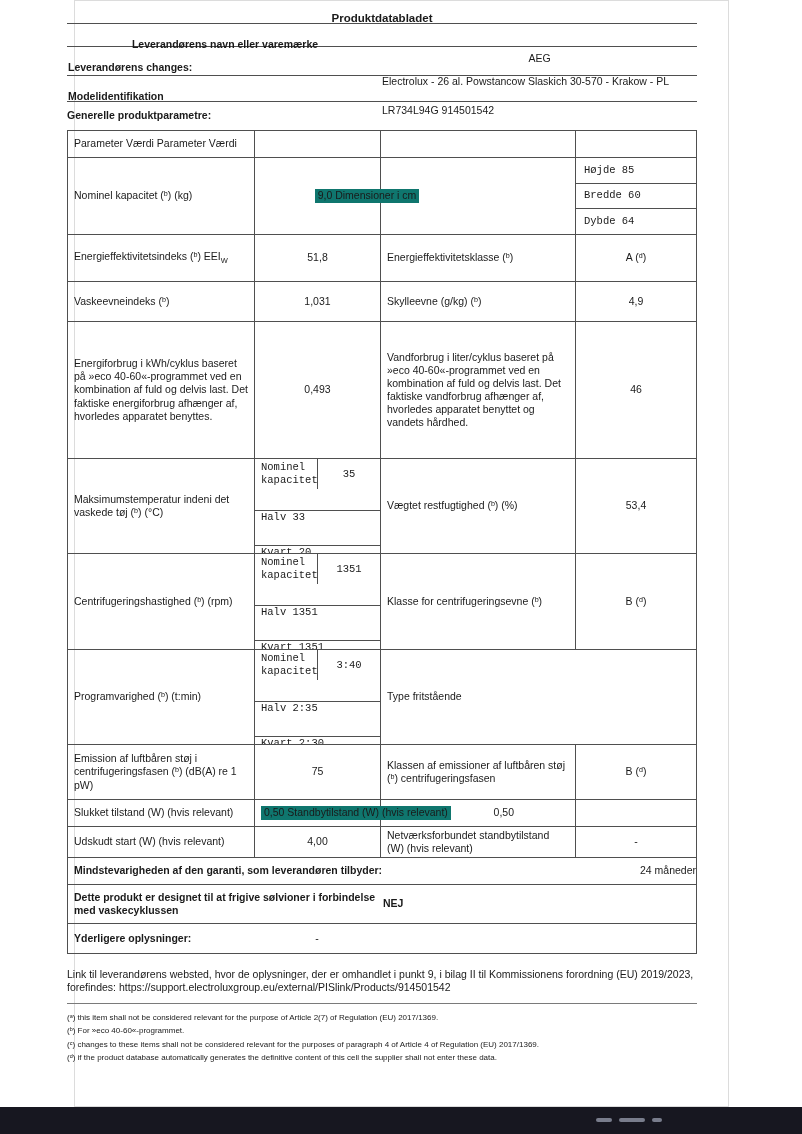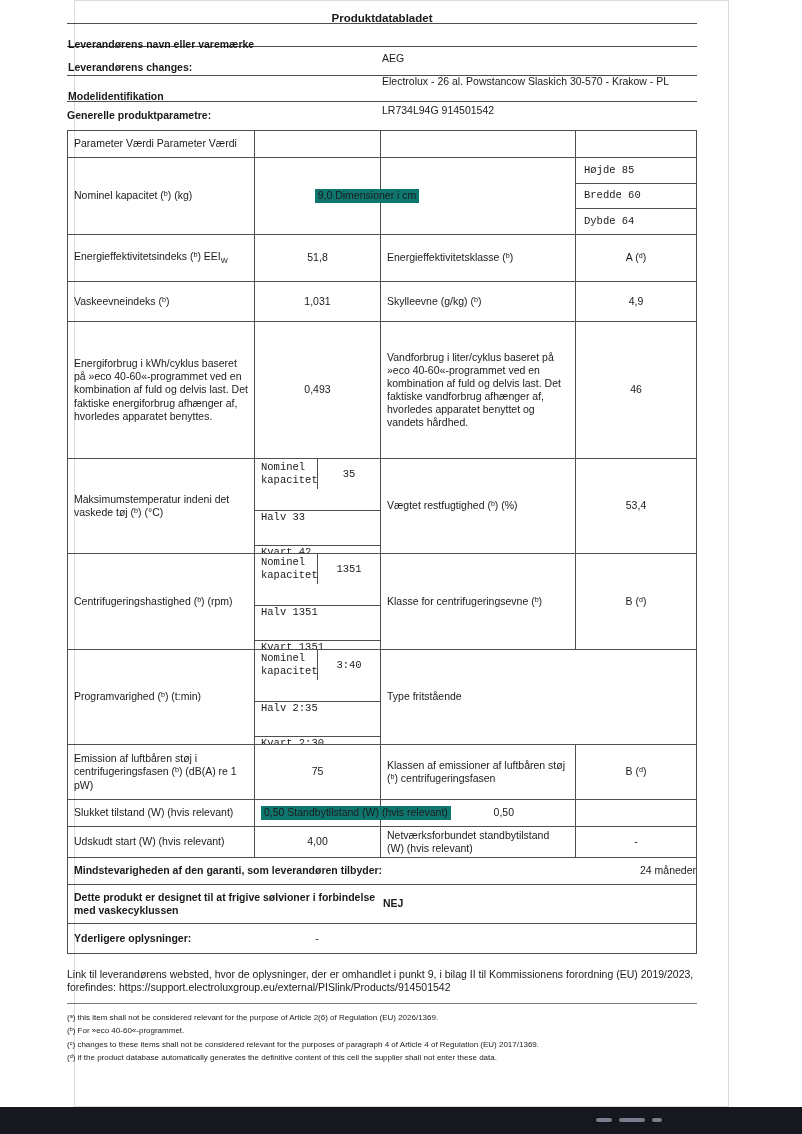--- a/index.html
+++ b/index.html
@@ -8,21 +8,21 @@
   .page { position:relative; width:802px; height:1134px; background:#fff; overflow:hidden; margin:0 auto; }
   .sheet { position:absolute; left:74px; top:0; width:655px; height:1107px; border:1px solid #dcdcdc; pointer-events:none; }
   .content { position:absolute; left:67px; top:0; width:630px; font-size:10.5px; line-height:1.25; }
   :root { --line:#4f4f4f; }
 
   .title { padding-top:11px; height:23px; text-align:center; font-weight:bold; font-size:11.5px; }
 
   
   .info-table { width:630px; }
   .info-row { display:grid; grid-template-columns:315px 1fr; border-top:1px solid var(--line); align-items:center; }
-  .info-row.h23{ height:23px; } .info-row.h29{ height:29px; } .info-row.h26{ height:26px; }
+  .info-row.h23{ height:23px;text-align:center; } .info-row.h29{ height:29px; } .info-row.h26{ height:26px; }
   .info-table { border-bottom:1px solid var(--line); }
   .info-label { font-weight:bold; padding-left:1px; }
   .info-value { white-space:nowrap;margin-top:28px; }
 
   .section-header { height:28px; display:flex; align-items:center; font-weight:bold; }
 
   
   .mtable { width:630px; border:1px solid var(--line); }
   .mrow { display:grid; grid-template-columns:186px 126px 195px 121px; }
   .mrow + .mrow { border-top:1px solid var(--line); }
@@ -154,21 +154,21 @@
 
       <div class="mrow r-temp">
         <div class="mcell first">Maksimumstemperatur indeni det vaskede tøj (ᵇ) (°C)</div>
         <div class="mcell nopad">
           <div class="subtab">
             <div class="sub-first sf39">
               <div class="sub-label">Nominel kapacitet</div>
               <div class="sub-value">35</div>
             </div>
             <div class="sub-line">Halv 33</div>
-            <div class="sub-line">Kvart 42</div>
+            <div class="sub-line">Kvart 20</div>
           </div>
         </div>
         <div class="mcell">Vægtet restfugtighed (ᵇ) (%)</div>
         <div class="mcell val">53,4</div>
       </div>
 
       <div class="mrow r-spin">
         <div class="mcell first">Centrifugeringshastighed (ᵇ) (rpm)</div>
         <div class="mcell nopad">
           <div class="subtab">
@@ -239,21 +239,21 @@
         <div class="addl-value">-</div>
       </div>
 
     </div>
 
     <p class="link-par"><span>Link til leverandørens websted, hvor de oplysninger, der er omhandlet i punkt 9, i bilag II til Kommissionens forordning (EU) 2019/2023, forefindes: </span><span class="link-url">https://support.electroluxgroup.eu/external/PISlink/Products/914501542</span></p>
 
     <div class="foot-rule"></div>
 
     <div class="footnotes">
-      <div>(ᵃ) this item shall not be considered relevant for the purpose of Article 2(6) of Regulation (EU) 2026/1369.</div>
+      <div>(ᵃ) this item shall not be considered relevant for the purpose of Article 2(7) of Regulation (EU) 2017/1369.</div>
       <div>(ᵇ) For »eco 40-60«-programmet.</div>
       <div>(ᶜ) changes to these items shall not be considered relevant for the purposes of paragraph 4 of Article 4 of Regulation (EU) 2017/1369.</div>
       <div>(ᵈ) if the product database automatically generates the definitive content of this cell the supplier shall not enter these data.</div>
     </div>
 
   </div>
 
   <div class="footer-bar">
     <div class="footer-marks">
       <span class="fm1"></span>

